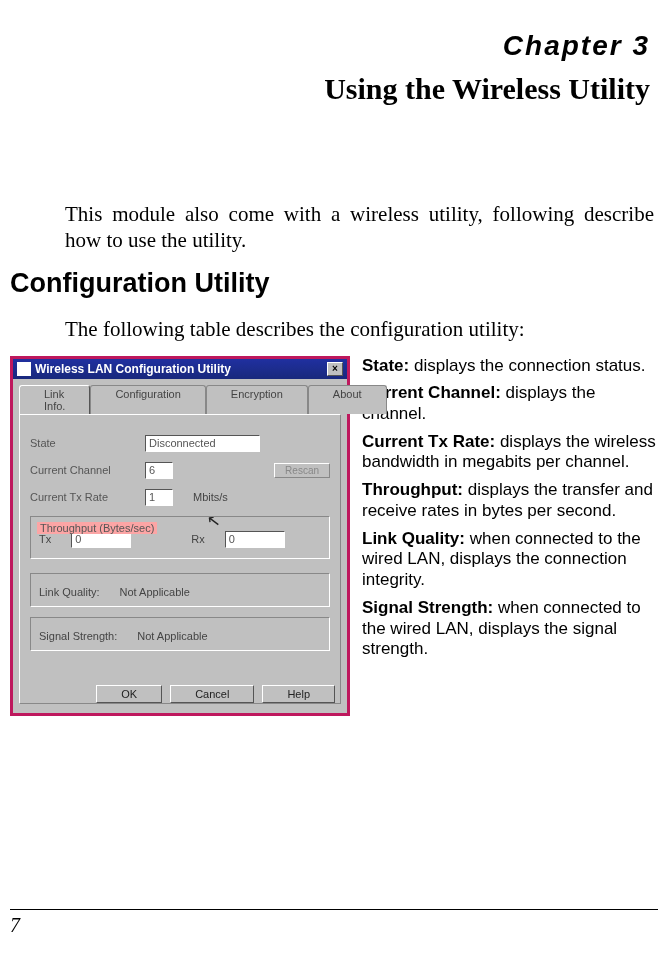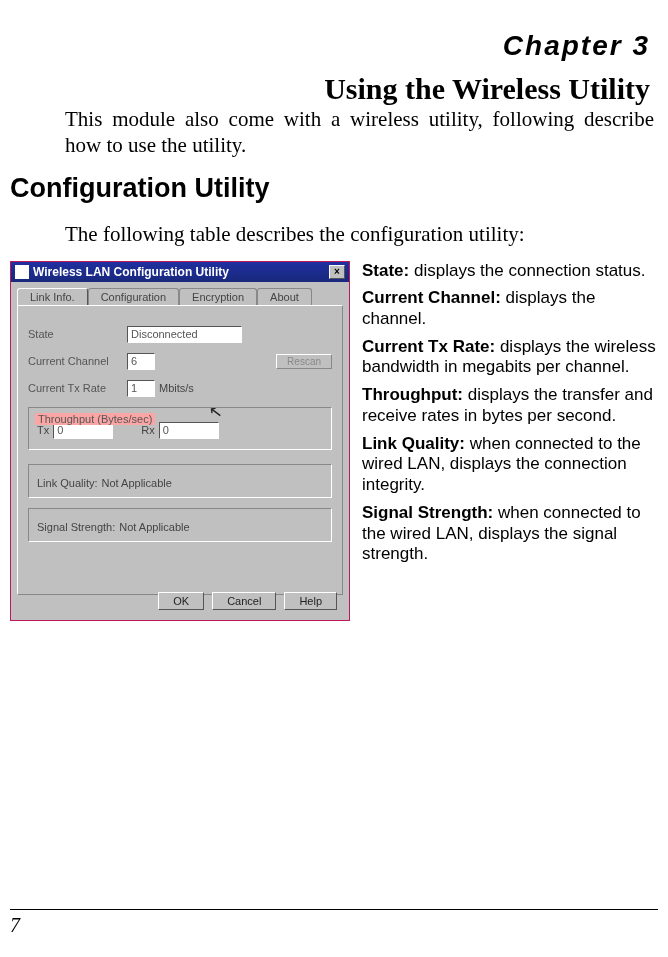--- a/index.html
+++ b/index.html
@@ -24,20 +24,21 @@
     .chapter-title {
       font-family: "Times New Roman", serif;
       font-weight: bold;
       font-size: 30px;
       text-align: right;
       margin-top: 10px;
       margin-right: 8px;
     }
     .intro {
       font-size: 21px;
+      margin-top: 95px;
       margin-left: 55px;
       margin-right: 4px;
       text-align: justify;
       line-height: 1.25;
     }
     .section-heading {
       font-family: Arial, Helvetica, sans-serif;
       font-weight: bold;
       font-size: 27px;
       margin-top: 14px;
@@ -52,21 +53,21 @@
     .content-row {
       margin-top: 14px;
       display: flex;
       gap: 12px;
       margin-left: 0;
     }
     .screenshot {
       width: 340px;
       height: 360px;
       background: #c0c0c0;
-      border: 1px solid #be185d;
+      border: 3px solid #be185d;
       font-family: "MS Sans Serif", Arial, sans-serif;
       font-size: 11px;
       color: #444;
       filter: blur(0.4px);
       position: relative;
       flex-shrink: 0;
     }
     .titlebar {
       background: linear-gradient(#2030a0, #18287c);
       color: #fff;
@@ -87,21 +88,21 @@
       width: 16px; height: 14px; background: #c0c0c0;
       border: 1px solid #fff; border-right-color:#555; border-bottom-color:#555;
       text-align:center; line-height:12px; color:#000; font-weight:bold; font-size:10px;
     }
     .tabs {
       display: flex;
       margin: 6px 6px 0 6px;
       font-size: 11px;
     }
     .tab {
-      padding: 2px 12px;
+      padding: 2px 24px;
       border: 1px solid #888;
       border-bottom: none;
       background: #c0c0c0;
       margin-right: 0px;
       border-top-left-radius: 3px;
       border-top-right-radius: 3px;
     }
     .tab.active {
       background: #c0c0c0;
       border-color: #fff #555 #c0c0c0 #fff;
@@ -114,21 +115,21 @@
       border-top-color: #fff;
       border-left-color: #fff;
       height: 290px;
       padding: 10px 10px 8px 10px;
       position: relative;
     }
     .row {
       display: flex;
       align-items: center;
       margin: 10px 0;
-      gap: 4px;
+      gap: 20px;
     }
     .label { width: 95px; color: #555; }
     .field {
       background: #fff;
       border: 1px solid #555;
       border-top-color:#555; border-left-color:#555;
       border-right-color:#fff; border-bottom-color:#fff;
       height: 17px;
       padding: 0 3px;
       color: #555;
@@ -174,21 +175,21 @@
       position: absolute;
       bottom: 10px;
       right: 12px;
       display: flex;
       gap: 8px;
     }
     .win-btn {
       background: #c0c0c0;
       border: 1px solid #555;
       border-top-color:#fff; border-left-color:#fff;
-      padding: 2px 14px;
+      padding: 2px 24px;
       font-size: 11px;
       color: #222;
     }
     .descriptions {
       flex: 1;
       font-family: Arial, Helvetica, sans-serif;
       font-size: 17px;
       line-height: 1.22;
     }
     .desc-item { margin-bottom: 7px; }

